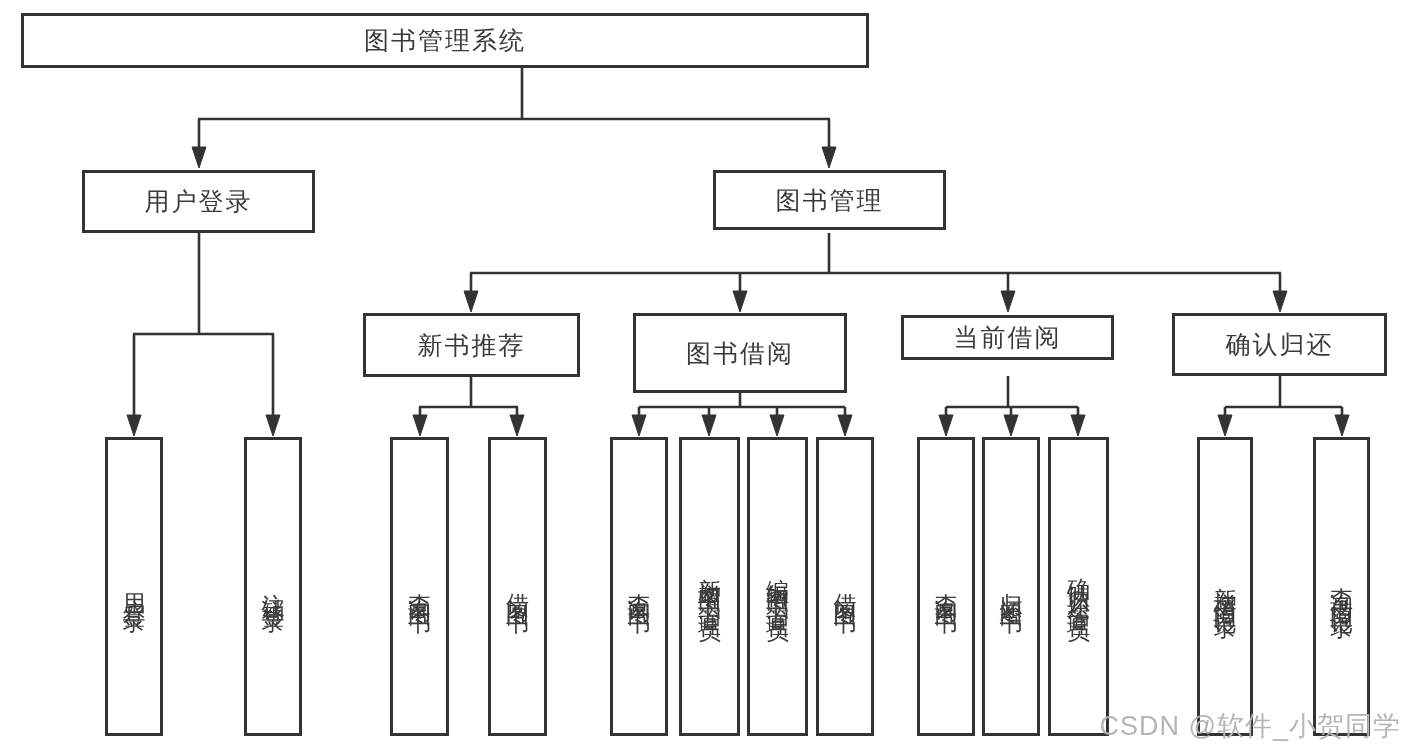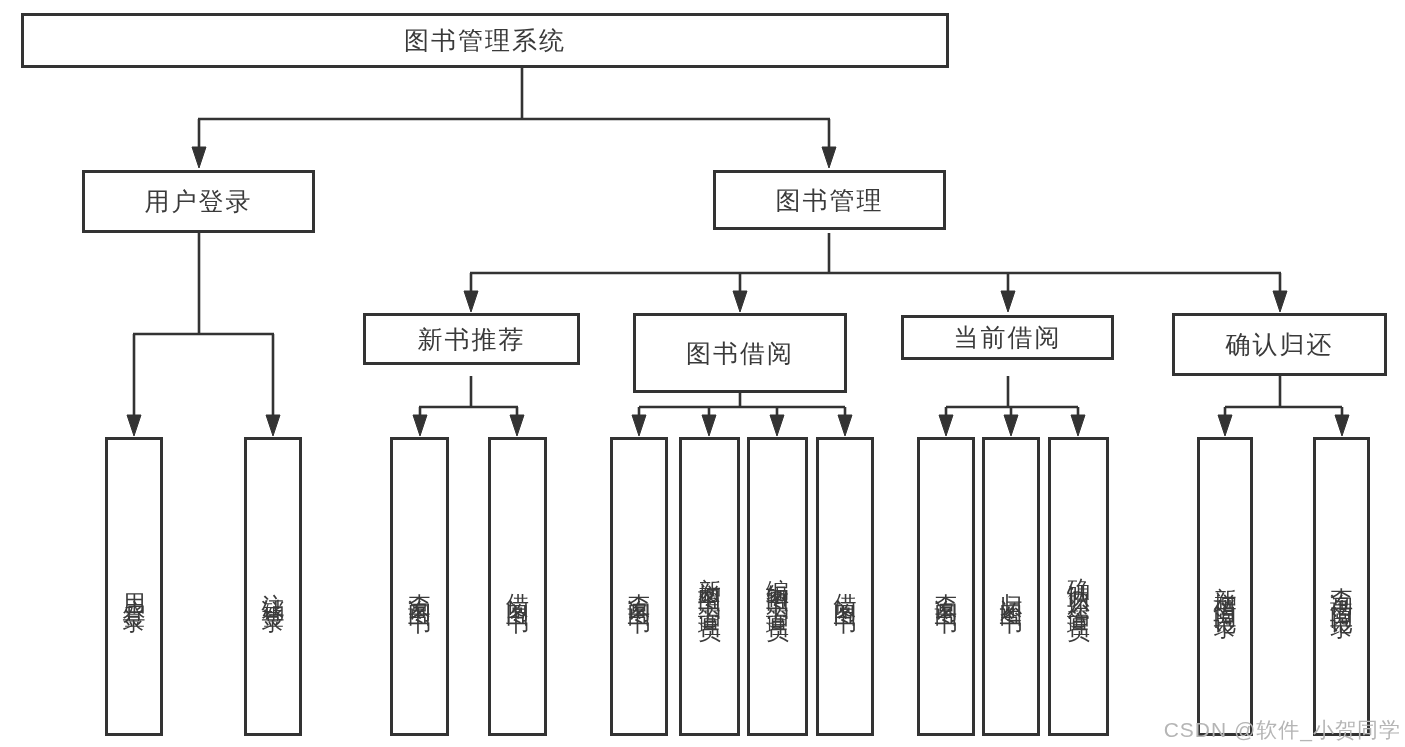--- a/index.html
+++ b/index.html
@@ -44,21 +44,21 @@
     writing-mode: vertical-rl;
     text-orientation: mixed;
     font-size: 23px;
     letter-spacing: 6px;
     line-height: 1;
   }
   .watermark {
     position: absolute;
     right: 4px;
     bottom: 3px;
-    font-size: 21px;
+    font-size: 27px;
     letter-spacing: 1px;
     color: #b5b5b5;
     white-space: nowrap;
     z-index: 5;
     margin-top: 28px;
   }
 </style>
 </head>
 <body>
 
@@ -133,26 +133,26 @@
     <g>
       <line x1="1280" y1="376" x2="1280" y2="407"></line>
       <line x1="1225" y1="407" x2="1342" y2="407"></line>
       <line x1="1225" y1="407" x2="1225" y2="420"></line>
       <polygon points="1218,415 1232,415 1225,436"></polygon>
       <line x1="1342" y1="407" x2="1342" y2="420"></line>
       <polygon points="1335,415 1349,415 1342,436"></polygon>
     </g>
   </svg>
 
-  <div class="box hbox" style="left:21px; top:13px; width:928px; height:55px;">图书管理系统</div>
+  <div class="box hbox" style="left:21px; top:13px; width:848px; height:55px;">图书管理系统</div>
 
   <div class="box hbox" style="left:82px; top:170px; width:233px; height:63px;">用户登录</div>
   <div class="box hbox" style="left:713px; top:170px; width:233px; height:60px;">图书管理</div>
 
-  <div class="box hbox" style="left:363px; top:313px; width:217px; height:52px;">新书推荐</div>
+  <div class="box hbox" style="left:363px; top:313px; width:217px; height:64px;">新书推荐</div>
   <div class="box hbox" style="left:633px; top:313px; width:214px; height:80px;">图书借阅</div>
   <div class="box hbox" style="left:901px; top:315px; width:213px; height:45px;">当前借阅</div>
   <div class="box hbox" style="left:1172px; top:313px; width:215px; height:63px;">确认归还</div>
 
   <div class="box vbox" style="left:105px; top:437px; width:58px; height:299px;">用户登录</div>
   <div class="box vbox" style="left:244px; top:437px; width:58px; height:299px;">注销登录</div>
 
   <div class="box vbox" style="left:390px; top:437px; width:59px; height:299px;">查询图书</div>
   <div class="box vbox" style="left:488px; top:437px; width:59px; height:299px;">借阅图书</div>
 

